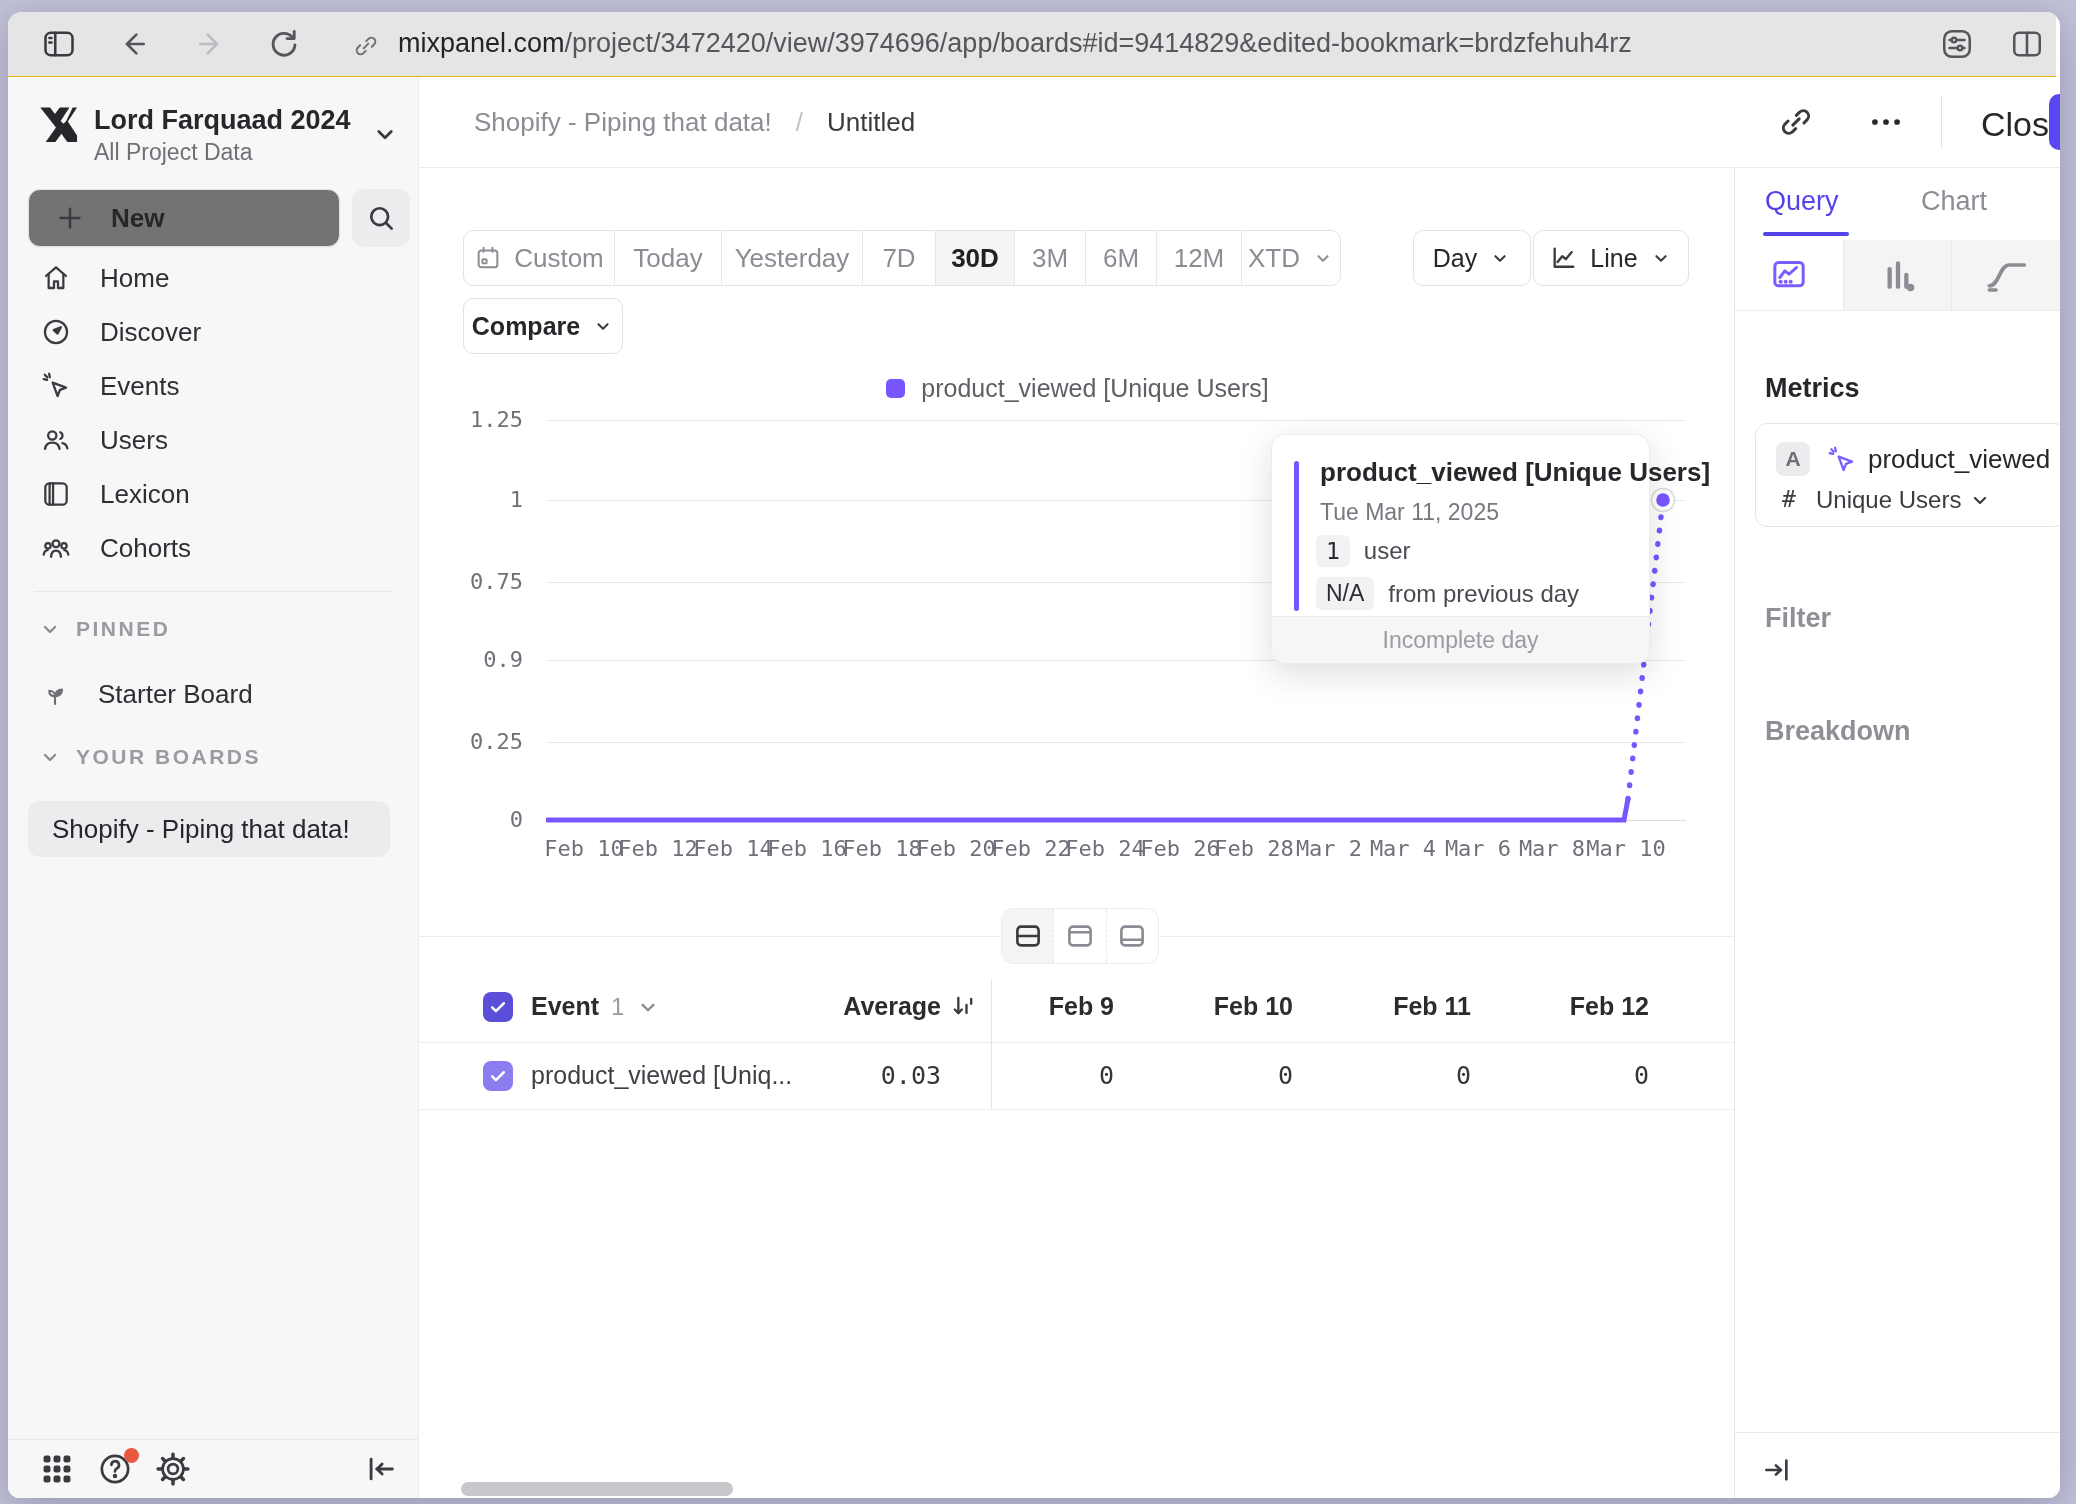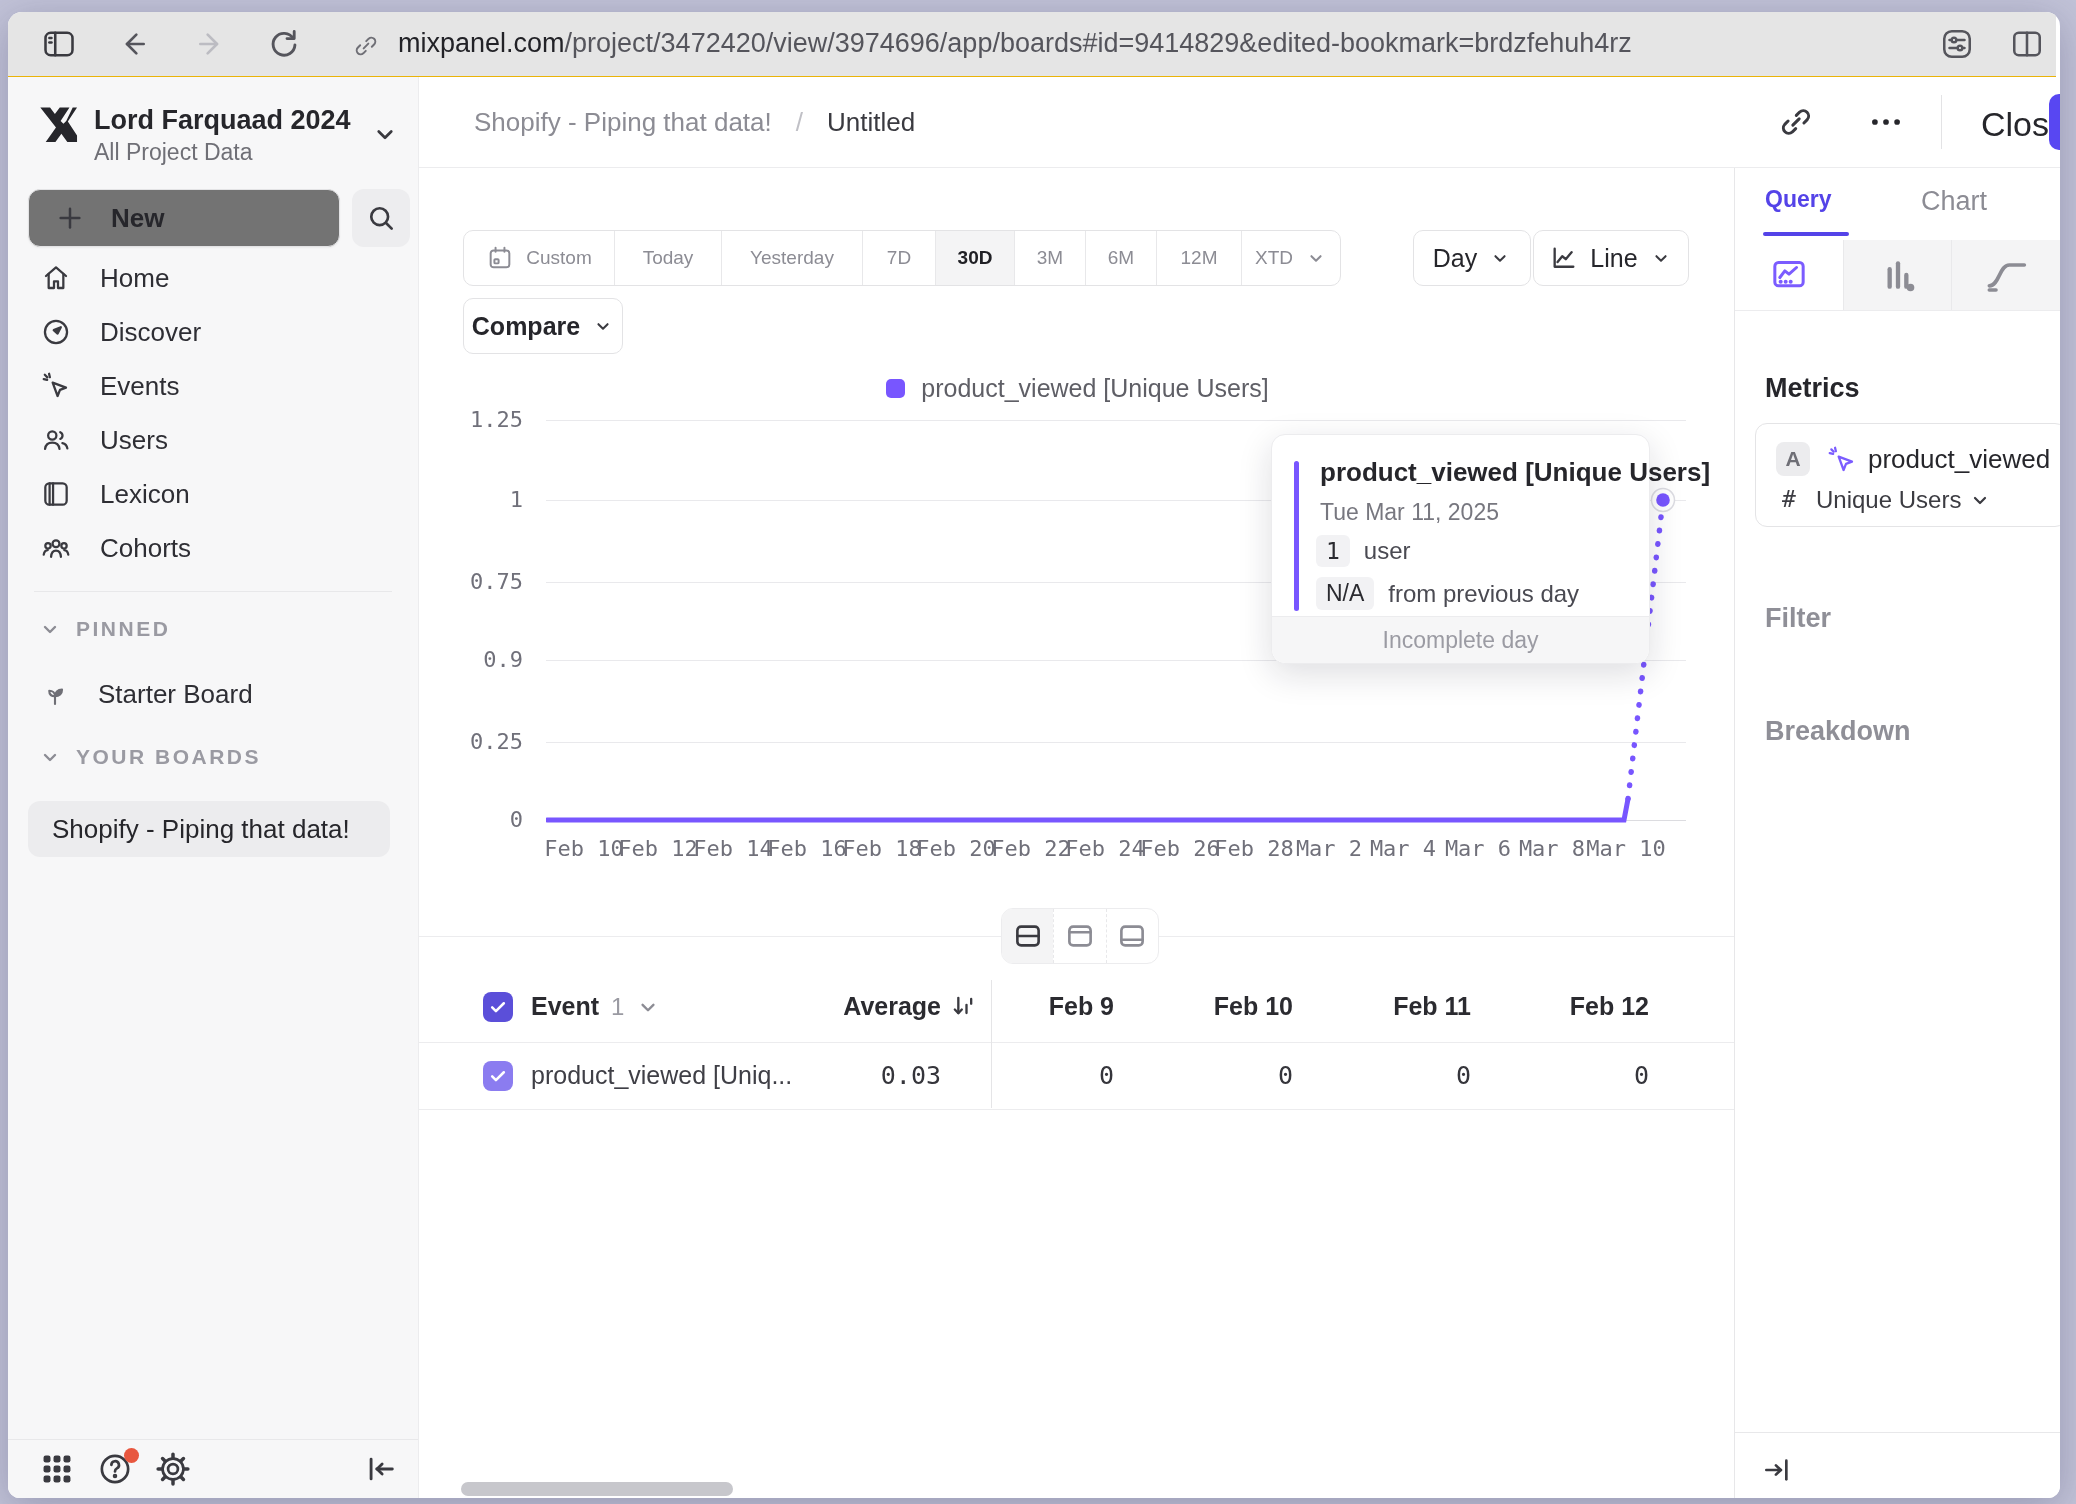--- a/index.html
+++ b/index.html
@@ -38,21 +38,21 @@
   .board-item{position:absolute;left:20px;width:362px;height:56px;background:#ececee;border-radius:12px;
               display:flex;align-items:center;padding-left:24px;box-sizing:border-box;font-size:26px;color:#26262b}
   .sfooter{position:absolute;left:0;right:0;bottom:0;height:58px;border-top:1px solid #e8e8ea;background:#f7f7f8}
   
   .crumb{position:absolute;left:55px;top:0;height:90px;display:flex;align-items:center;gap:24px;font-size:26px}
   .crumb .b{color:#8c8c94}.crumb .s{color:#c0c0c6}.crumb .p{color:#3a3a40;font-weight:500}
   .closelbl{font-size:34px;color:#26262b;font-weight:500}
   .savebtn{position:absolute;left:1630px;top:17px;width:44px;height:56px;background:#5847f2;border-radius:10px}
   
   .seg{position:absolute;display:flex;border:1px solid #e3e3e5;border-radius:10px;overflow:hidden;background:#fff;height:56px;box-sizing:border-box}
-  .seg>div{display:flex;align-items:center;justify-content:center;gap:12px;font-size:19px;color:#8c8c94;border-left:1px solid #e8e8ea}
+  .seg>div{display:flex;align-items:center;justify-content:center;gap:12px;font-size:26px;color:#8c8c94;border-left:1px solid #e8e8ea}
   .seg>div:first-child{border-left:none}
   .seg>div.sel{background:#f4f4f5;color:#202025;font-weight:600}
   .pillbtn{position:absolute;height:56px;border:1px solid #e3e3e5;border-radius:10px;background:#fff;display:flex;
            align-items:center;justify-content:center;gap:12px;font-size:25px;color:#26262b;font-weight:500;box-sizing:border-box}
   
   .legend{position:absolute;left:0;right:0;top:206px;display:flex;align-items:center;justify-content:center;gap:16px}
   .legend .sq{width:19px;height:19px;border-radius:5px;background:#7856ff}
   .legend .t{font-size:25px;color:#5f5f66}
   .ytick{position:absolute;left:12px;width:92px;height:28px;line-height:28px;text-align:right;
          font-family:"DejaVu Sans Mono",monospace;font-size:22px;color:#70707a}
@@ -73,21 +73,21 @@
   .vtog{position:absolute;left:582px;top:740px;width:158px;height:56px;background:#fff;border:1px solid #ececee;
         border-radius:12px;display:flex;z-index:2;box-sizing:border-box}
   .vtog>div{flex:1;display:flex;align-items:center;justify-content:center;border-left:1px dashed #e8e8ea}
   .vtog>div:first-child{border-left:none;background:#f4f4f5;border-radius:10px 0 0 10px}
   
   .chkb{width:30px;height:30px;border-radius:8px;display:flex;align-items:center;justify-content:center}
   .mono{font-family:"DejaVu Sans Mono",monospace}
   .th{font-size:25px;font-weight:600;color:#2b2b30}
   .tv{font-size:25px;color:#35353b}
   
-  .qtab-active{font-size:23px;font-weight:700;color:#5443e8}
+  .qtab-active{font-size:27px;font-weight:400;color:#5443e8}
   .qtab{font-size:27px;font-weight:500;color:#8c8c94}
   .ct-strip{position:absolute;left:0;right:0;top:72px;height:70px;display:flex;border-bottom:1px solid #ececee}
   .ct-strip>div{width:128px;display:flex;align-items:center;justify-content:center;background:#f4f4f5;border-left:1px solid #e9e9eb}
   .ct-strip>div:first-child{background:#fff;border-left:none}
   .ph{font-size:27px;font-weight:700}
   .mcard{position:absolute;left:20px;top:255px;width:312px;height:104px;border:1px solid #e4e4e6;border-radius:12px;box-sizing:border-box}
   .achip{position:absolute;left:20px;top:18px;width:34px;height:34px;background:#ececee;border-radius:8px;
          font-size:21px;font-weight:600;color:#6f6f76;display:flex;align-items:center;justify-content:center}
 </style>
 </head>

